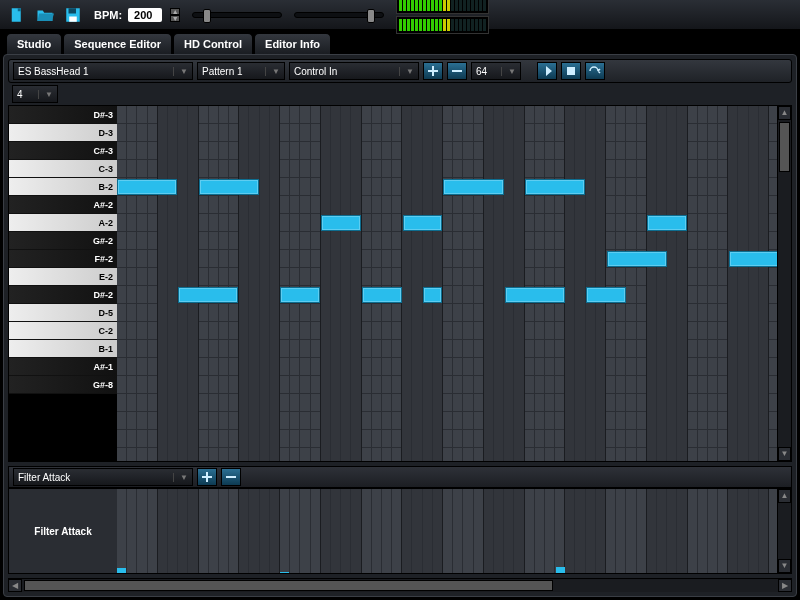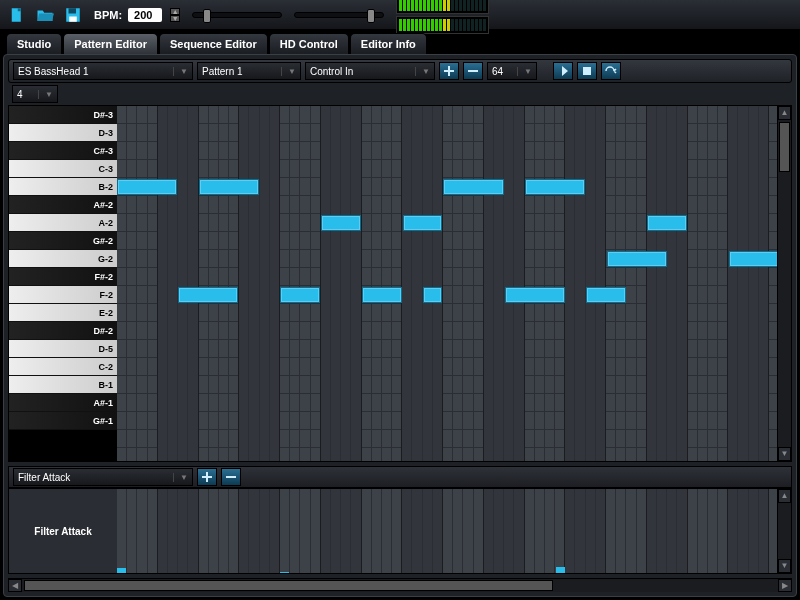--- a/index.html
+++ b/index.html
@@ -151,34 +151,33 @@
         <div class="vu-col" style="background: rgb(17, 34, 34);"></div>
         <div class="vu-col" style="background: rgb(17, 34, 34);"></div>
         <div class="vu-col" style="background: rgb(17, 34, 34);"></div>
         <div class="vu-col" style="background: rgb(17, 34, 34);"></div>
       </div>
   </div>
 </div>
 
 <div class="tabrow" id="tabrow">
     <div class="tab">Studio</div>
-    <div class="tab active">Pattern Editor</div>
     <div class="tab">Sequence Editor</div>
     <div class="tab">HD Control</div>
     <div class="tab">Editor Info</div>
   </div>
 
 <div class="panel">
 
   <div class="ctrlstrip">
     <div class="combo" style="width:180px">
       <span>ES BassHead 1</span>
         <span class="arrow">▼</span>
     </div>
-    <div class="combo" style="width:104px">
+    <div class="combo" style="width:88px">
       <span>Pattern 1</span>
         <span class="arrow">▼</span>
     </div>
     <div class="combo" style="width:130px">
       <span>Control In</span>
         <span class="arrow">▼</span>
     </div>
     <div class="sqbtn">
         <svg viewBox="0 0 12 12">
           <path d="M5 1h2v10H5zM1 5h10v2H1z" fill="#cfeeff"></path>
@@ -221,30 +220,28 @@
   <div class="gridwrap">
     <div class="pianokeys" id="pianokeys">
         <div class="key black">D#-3</div>
         <div class="key white">D-3</div>
         <div class="key black">C#-3</div>
         <div class="key white">C-3</div>
         <div class="key white">B-2</div>
         <div class="key black">A#-2</div>
         <div class="key white">A-2</div>
         <div class="key black">G#-2</div>
-        <div class="key white">G-2</div>
         <div class="key black">F#-2</div>
-        <div class="key white">F-2</div>
         <div class="key white">E-2</div>
         <div class="key black">D#-2</div>
         <div class="key white">D-5</div>
         <div class="key white">C-2</div>
         <div class="key white">B-1</div>
         <div class="key black">A#-1</div>
-        <div class="key black">G#-1</div>
+        <div class="key black">G#-8</div>
       </div>
     <div class="grid">
       <div class="gridcells" id="gridcells">
           <div class="grow">
             <div class="gcell"></div>
             <div class="gcell"></div>
             <div class="gcell"></div>
             <div class="gcell beat"></div>
             <div class="gcell dark"></div>
             <div class="gcell dark"></div>

